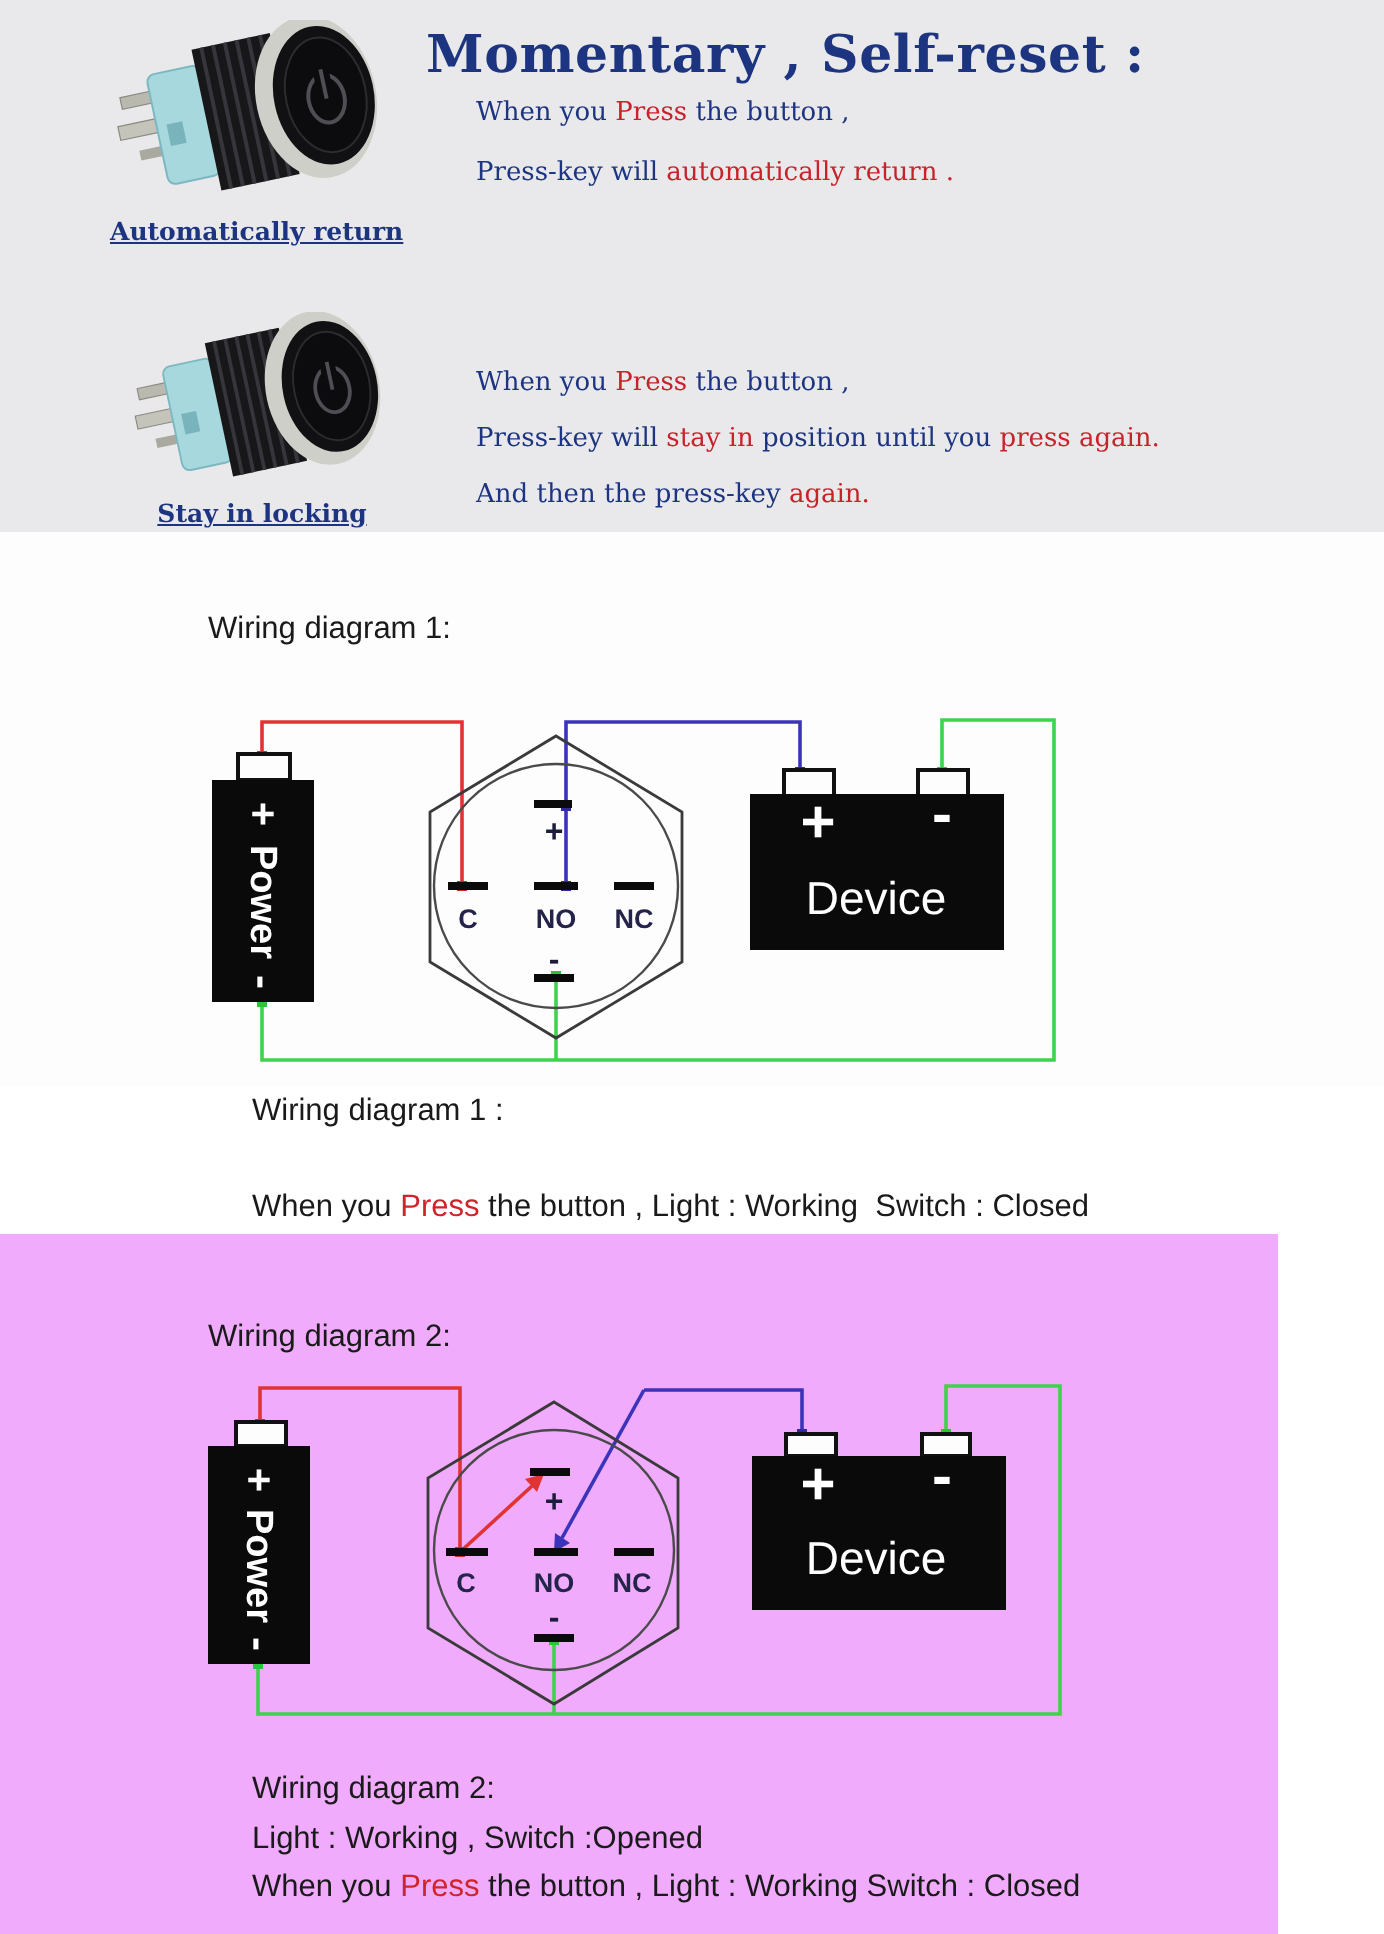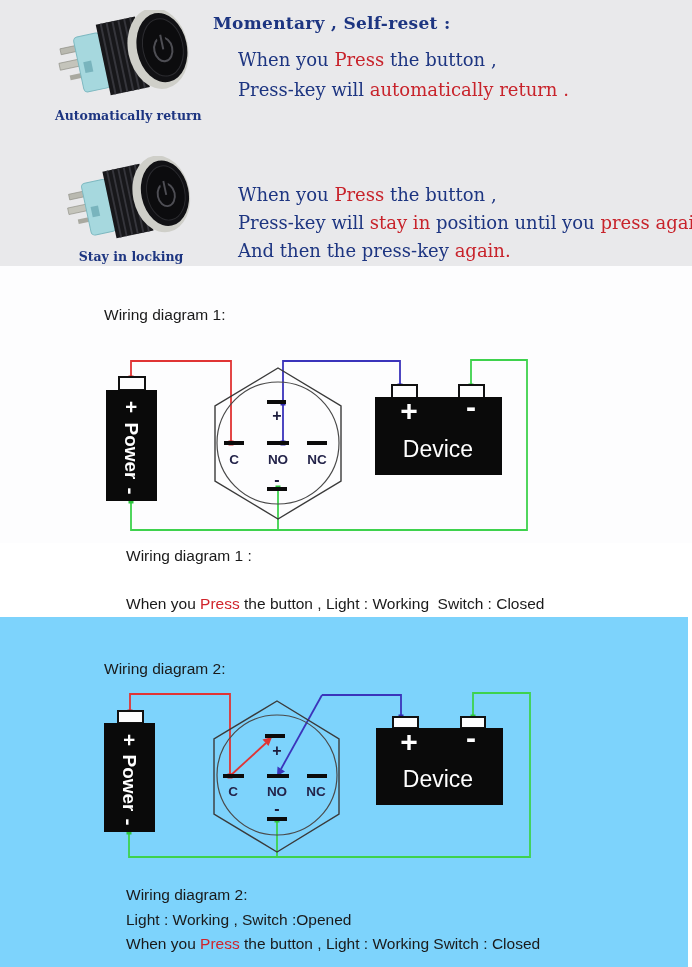--- a/index.html
+++ b/index.html
@@ -4,29 +4,29 @@
 <style>
   html,body { margin:0; padding:0; background:#ffffff; }
   .canvas {
     position:relative; width:692px; height:967px; overflow:hidden;
     font-family:"Liberation Sans","DejaVu Sans",sans-serif;
     -webkit-font-smoothing:antialiased;
   }
   .abs { position:absolute; }
   .sec-top    { left:0; top:0;   width:692px; height:266px; background:#e9e9eb; }
   .sec-mid    { left:0; top:266px; width:692px; height:277px; background:#fdfdfe; }
-  .sec-bottom { left:0; top:617px; width:688px; height:350px; background:#7dd3fc; }
+  .sec-bottom { left:0; top:617px; width:639px; height:350px; background:#f0abfc; }
 
   
   .serif { font-family:"DejaVu Serif","Liberation Serif",serif; white-space:pre; }
   .navy  { color:#1d3581; }
   .red   { color:#c8232b; }
-  .promo-heading { font-size:17px; font-weight:600; letter-spacing:0.3px; }
-  .promo-line    { font-size:18px; font-weight:500; }
-  .photo-caption { font-size:12.5px; font-weight:700; text-align:center; }
+  .promo-heading { font-size:26px; font-weight:600; letter-spacing:0.3px; }
+  .promo-line    { font-size:13px; font-weight:500; }
+  .photo-caption { font-size:12.5px; font-weight:700; text-align:center;text-decoration:underline; }
 
   
   .diag-title, .diag-cap { font-size:15.5px; color:#1a1a1a; white-space:pre; }
   .diag-cap .red { color:#d0242b; }
 
   svg { display:block; }
   .wire { fill:none; stroke-width:1.8px; }
 </style>
 </head>
 <body>

